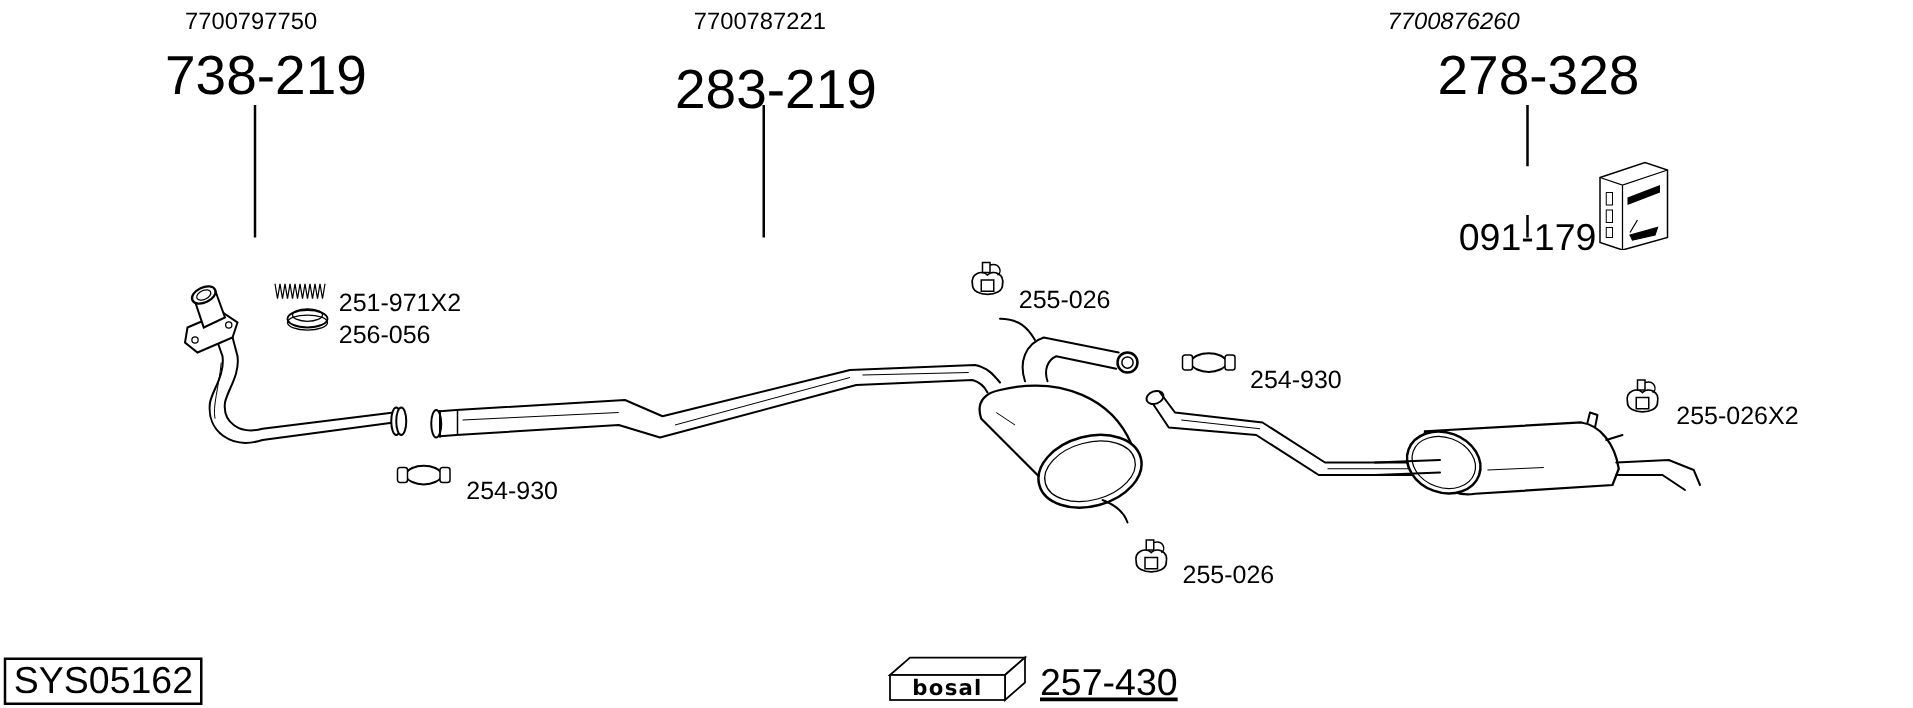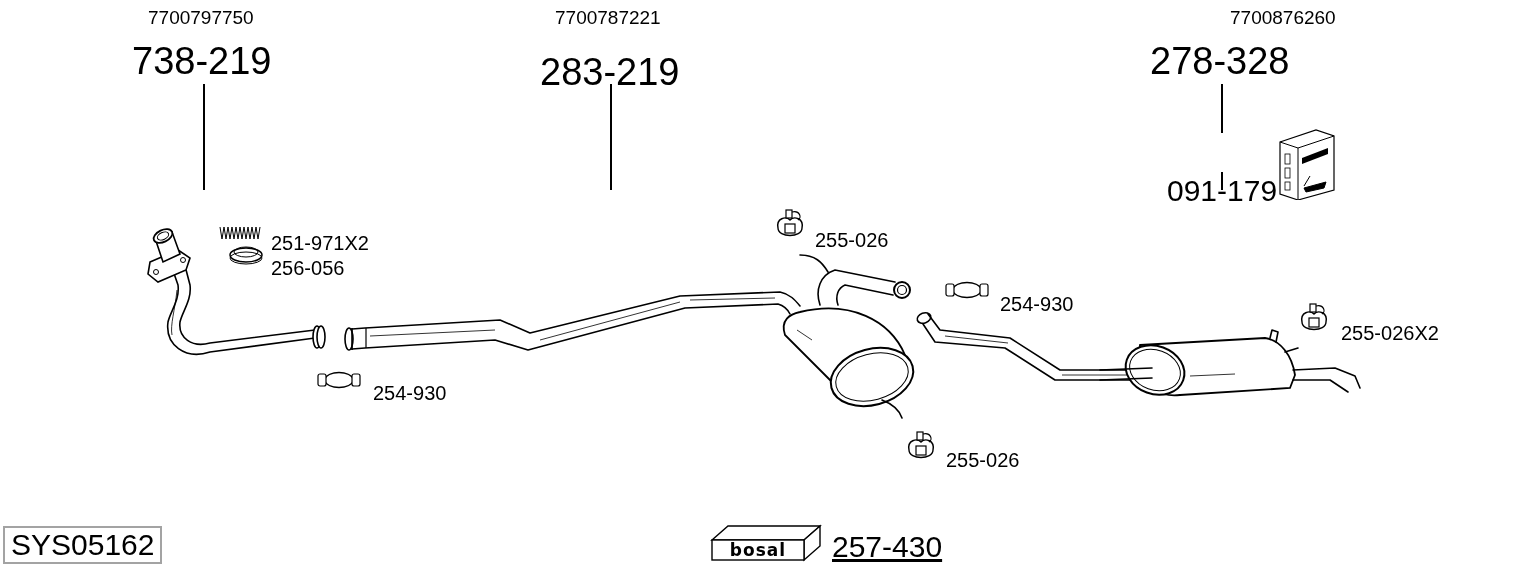--- a/index.html
+++ b/index.html
@@ -1,23 +1,23 @@
 <!DOCTYPE html>
 <html><head>
 <meta charset="utf-8">
 <style>
   html, body { margin:0; padding:0; background:#ffffff; }
   body { width:1530px; height:566px; position:relative; overflow:hidden;
          font-family:"Liberation Sans", sans-serif; color:#000; }
   .abs { position:absolute; }
   .oe { font-size:19px; line-height:20px; }
-  .main { font-size:38px; line-height:42px; }
+  .main { font-size:44px; line-height:42px; }
   .part { font-size:20px; line-height:24px;margin-top:12px; }
   .mid { font-size:30px; line-height:34px; }
-  .sys { font-size:30px; line-height:34px; border:2px solid #a3a3a3; padding:0 6px; }
+  .sys { font-size:30px; line-height:34px; border:2px solid #000000; padding:0 6px; }
   svg.diagram { position:absolute; left:0; top:0; }
   .pipe { fill:none; stroke:#000; stroke-width:1.6; stroke-linejoin:round; stroke-linecap:round; }
   .pipe-in { fill:none; stroke:#000; stroke-width:0.8; }
   .vline { stroke:#000; stroke-width:2; }
 </style>
 </head>
 <body>
 
 <svg class="diagram" width="1530" height="566" viewBox="0 0 1530 566">
 
@@ -91,21 +91,21 @@
     <ellipse cx="246" cy="258" rx="16" ry="6" fill="none" stroke="#000" stroke-width="1"></ellipse>
   </g>
 </svg>
 
 <div class="abs oe" style="left:148px; top:8px;">7700797750</div>
 <div class="abs main" style="left:132px; top:40px;">738-219</div>
 
 <div class="abs oe" style="left:555px; top:8px;">7700787221</div>
 <div class="abs main" style="left:540px; top:40px;margin-top:11px;">283-219</div>
 
-<div class="abs oe" style="left:1230px; top:8px;">7700876260</div>
+<div class="abs oe" style="left:1110px; top:8px;font-style:italic;">7700876260</div>
 <div class="abs main" style="left:1150px; top:40px;">278-328</div>
 
 <div class="abs mid" style="left:1167px; top:136px;margin-top:38px;">091-179</div>
 
 <svg class="abs" style="left:1276px; top:128px;" width="62" height="72" viewBox="0 0 62 72">
   <path d="M4,14 L40,2 L58,8 L58,62 L22,72 L4,66 Z" fill="#fff" stroke="#000" stroke-width="1.2"></path>
   <path d="M4,14 L22,20 L58,8 M22,20 L22,72" fill="none" stroke="#000" stroke-width="1"></path>
   <rect x="9" y="26" width="5" height="10" fill="none" stroke="#000" stroke-width="0.8"></rect>
   <rect x="9" y="40" width="5" height="10" fill="none" stroke="#000" stroke-width="0.8"></rect>
   <rect x="9" y="54" width="5" height="8" fill="none" stroke="#000" stroke-width="0.8"></rect>

